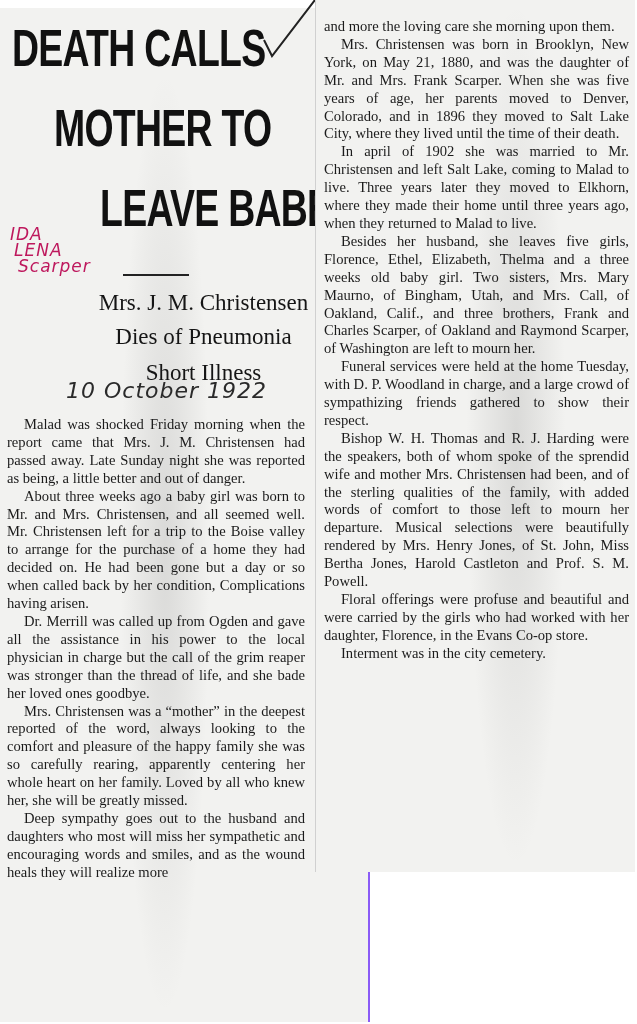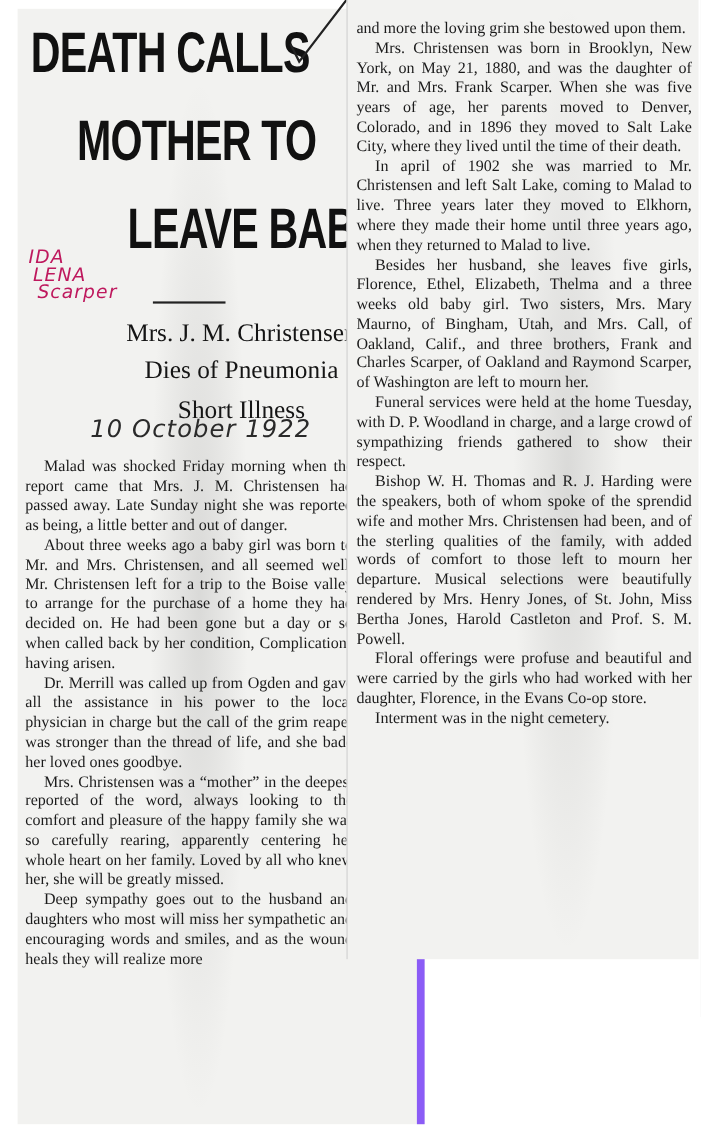--- a/index.html
+++ b/index.html
@@ -11,22 +11,22 @@
     font-family: "DejaVu Serif", serif;
     color: #161616;
   }
   .clip {
     position: absolute;
     background: #f2f2f0;
     box-sizing: border-box;
     overflow: hidden;
   }
   .clip-left {
-    left: 16px; top: 8px; width: 370px; height: 1014px;
-    border-right: 7px solid #8b5cf6;
+    left: 0; top: 8px; width: 370px; height: 1014px;
+    border-right: 2px solid #8b5cf6;
   }
   .clip-right {
     left: 315px; top: 0; width: 320px; height: 872px;
     border-left: 1px solid #d0d0d0;
   }
   .headline {
     font-family: "Liberation Sans", sans-serif;
     font-weight: bold;
     font-size: 52px;
     line-height: 76px;
@@ -126,22 +126,22 @@
   </div>
 </div>
 
 <svg class="checkmark" viewBox="0 0 60 66">
   <path d="M4 46 L12 62 L58 2" fill="none" stroke="#222" stroke-width="2"></path>
 </svg>
 
 <div class="clip clip-right">
   <div class="smudge" style="left:150px;top:0px;width:100px;height:870px;"></div>
   <div class="body-text body-right">
-    <p class="cont">and more the loving grim she bestowed upon them.</p>
+    <p class="cont">and more the loving care she morning upon them.</p>
     <p>Mrs. Christensen was born in Brooklyn, New York, on May 21, 1880, and was the daughter of Mr. and Mrs. Frank Scarper. When she was five years of age, her parents moved to Denver, Colorado, and in 1896 they moved to Salt Lake City, where they lived until the time of their death.</p>
     <p>In april of 1902 she was married to Mr. Christensen and left Salt Lake, coming to Malad to live. Three years later they moved to Elkhorn, where they made their home until three years ago, when they returned to Malad to live.</p>
     <p>Besides her husband, she leaves five girls, Florence, Ethel, Elizabeth, Thelma and a three weeks old baby girl. Two sisters, Mrs. Mary Maurno, of Bingham, Utah, and Mrs. Call, of Oakland, Calif., and three brothers, Frank and Charles Scarper, of Oakland and Raymond Scarper, of Washington are left to mourn her.</p>
     <p>Funeral services were held at the home Tuesday, with D. P. Woodland in charge, and a large crowd of sympathizing friends gathered to show their respect.</p>
     <p class="cont" style="text-indent:17px;">Bishop W. H. Thomas and R. J. Harding were the speakers, both of whom spoke of the sprendid wife and mother Mrs. Christensen had been, and of the sterling qualities of the family, with added words of comfort to those left to mourn her departure. Musical selections were beautifully rendered by Mrs. Henry Jones, of St. John, Miss Bertha Jones, Harold Castleton and Prof. S. M. Powell.</p>
     <p>Floral offerings were profuse and beautiful and were carried by the girls who had worked with her daughter, Florence, in the Evans Co-op store.</p>
-    <p>Interment was in the night cemetery.</p>
+    <p>Interment was in the city cemetery.</p>
   </div>
 </div>
 
 </body></html>

